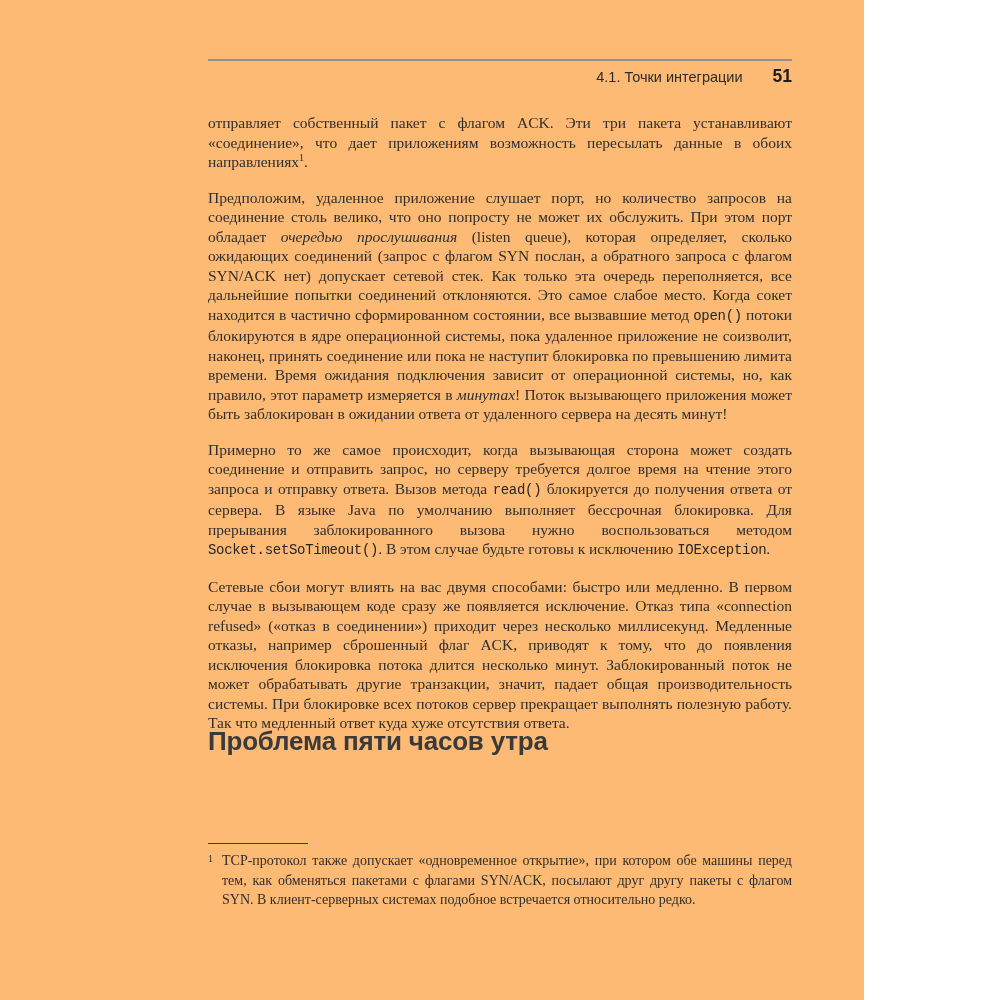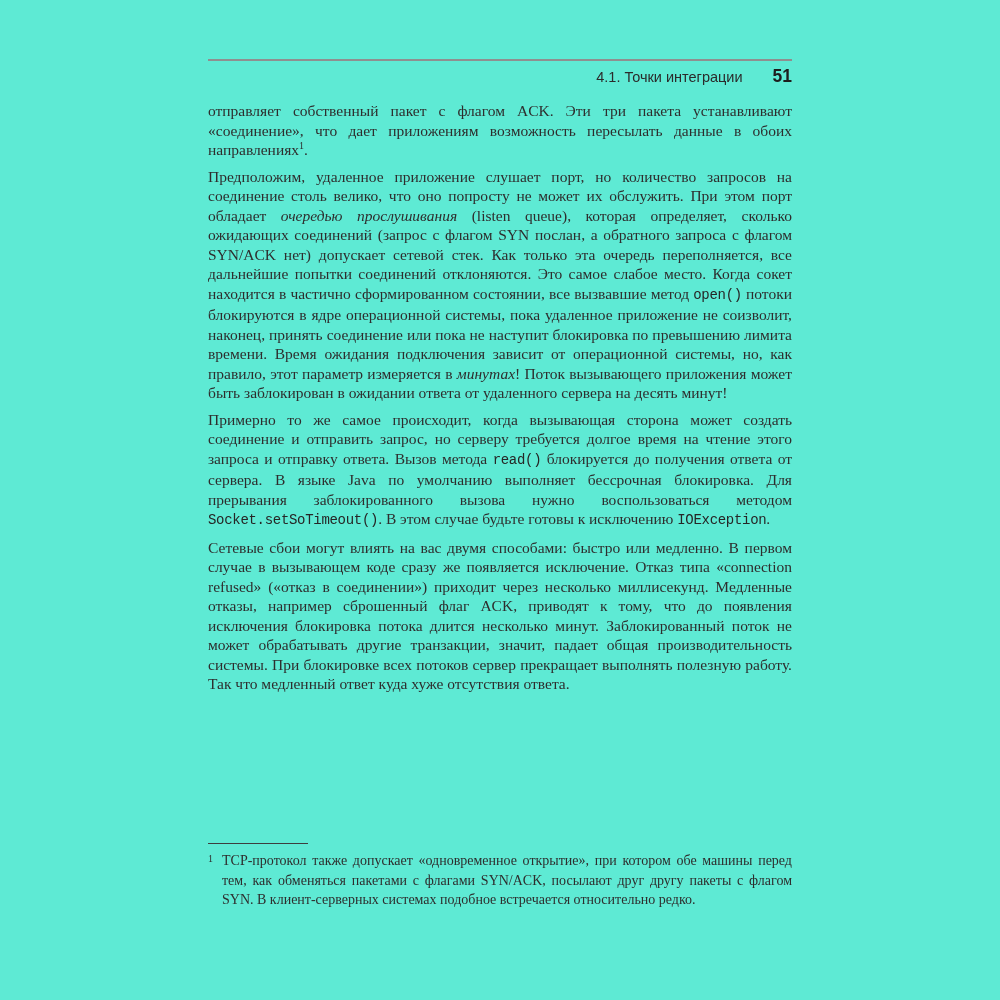--- a/index.html
+++ b/index.html
@@ -1,21 +1,21 @@
 <!DOCTYPE html>
 <html lang="ru"><head>
 <meta charset="utf-8">
 <style>
   html, body { margin: 0; padding: 0; }
   body { background: #ffffff; }
   .page {
     position: relative;
-    width: 1000px;
+    width: 864px;
     height: 1000px;
-    background: #5eead4;
+    background: #fdba74;
     overflow: hidden;
     font-family: "Liberation Serif", serif;
     color: #2e2e2e;
   }
   
   .page-header {
     position: absolute;
     left: 208px;
     top: 59px;
     width: 584px;
@@ -41,21 +41,21 @@
     margin-left: 30px;
   }
   
   .body-text {
     position: absolute;
     left: 208px;
     top: 97px;
     width: 584px;
   }
   .body-text p, .subsection p {
-    margin: 4px 0 7px 0;
+    margin: 16px 0 7px 0;
     font-size: 15.5px;
     line-height: 19.5px;
     text-align: justify;
     color: #2e2e2e;
   }
   .it { font-style: italic; }
   .code {
     font-family: "Liberation Mono", monospace;
     font-size: 14px;
     letter-spacing: -0.3px;
@@ -122,20 +122,21 @@
   </header>
 
   <main class="body-text" id="body-blocks">
       <p><span>отправляет собственный пакет с флагом ACK. Эти три пакета устанавливают «соединение», что дает приложениям возможность пересылать данные в обоих направлениях</span><sup class="fnref">1</sup><span>.</span></p>
       <p><span>Предположим, удаленное приложение слушает порт, но количество запросов на соединение столь велико, что оно попросту не может их обслужить. При этом порт обладает </span><span class="it">очередью прослушивания</span><span> (listen queue), которая определяет, сколько ожидающих соединений (запрос с флагом SYN послан, а обратного запроса с флагом SYN/ACK нет) допускает сетевой стек. Как только эта очередь переполняется, все дальнейшие попытки соединений отклоняются. Это самое слабое место. Когда сокет находится в частично сформированном состоянии, все вызвавшие метод </span><span class="code">open()</span><span> потоки блокируются в ядре операционной системы, пока удаленное приложение не соизволит, наконец, принять соединение или пока не наступит блокировка по превышению лимита времени. Время ожидания подключения зависит от операционной системы, но, как правило, этот параметр измеряется в </span><span class="it">минутах</span><span>! Поток вызывающего приложения может быть заблокирован в ожидании ответа от удаленного сервера на десять минут!</span></p>
       <p><span>Примерно то же самое происходит, когда вызывающая сторона может создать соединение и отправить запрос, но серверу требуется долгое время на чтение этого запроса и отправку ответа. Вызов метода </span><span class="code">read()</span><span> блокируется до получения ответа от сервера. В языке Java по умолчанию выполняет бессрочная блокировка. Для прерывания заблокированного вызова нужно воспользоваться методом </span><span class="code">Socket.setSoTimeout()</span><span>. В этом случае будьте готовы к исключению </span><span class="code">IOException</span><span>.</span></p>
       <p><span>Сетевые сбои могут влиять на вас двумя способами: быстро или медленно. В первом случае в вызывающем коде сразу же появляется исключение. Отказ типа «connection refused» («отказ в соединении») приходит через несколько миллисекунд. Медленные отказы, например сброшенный флаг ACK, приводят к тому, что до появления исключения блокировка потока длится несколько минут. Заблокированный поток не может обрабатывать другие транзакции, значит, падает общая производительность системы. При блокировке всех потоков сервер прекращает выполнять полезную работу. Так что медленный ответ куда хуже отсутствия ответа.</span></p>
     </main>
 
   <section class="subsection" id="subsection">
+      <h2>Проблема пяти часов утра</h2>
     </section>
 
   <footer class="footnote-area">
     <div class="fn-rule"></div>
     <div class="footnote" id="footnote">
       <sup class="fn-marker">1</sup><span id="footnote-text"><span>TCP-протокол также допускает «одновременное открытие», при котором обе машины перед тем, как обменяться пакетами с флагами SYN/ACK, посылают друг другу пакеты с флагом SYN. В клиент-серверных системах подобное встречается относительно редко.</span></span>
     </div>
   </footer>
 
 </div>

